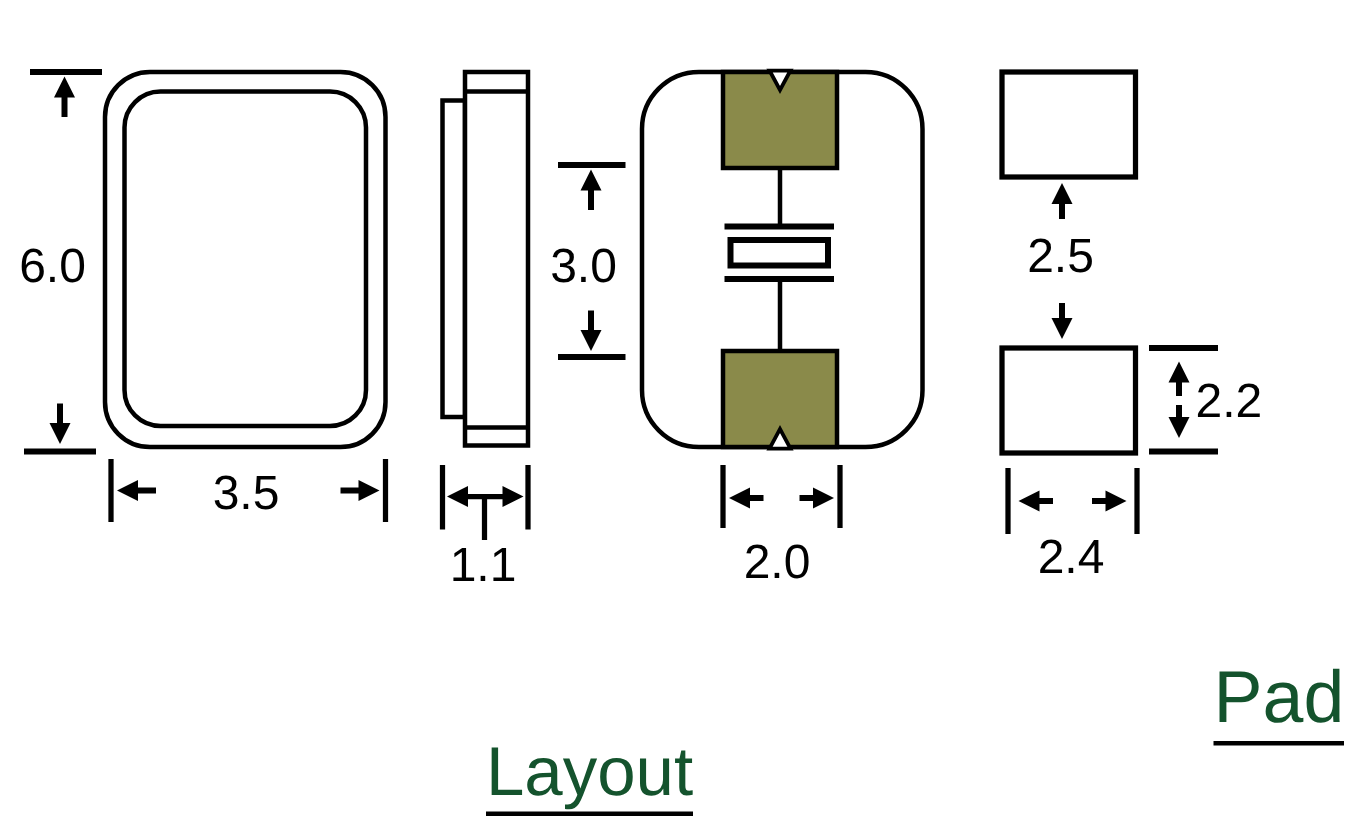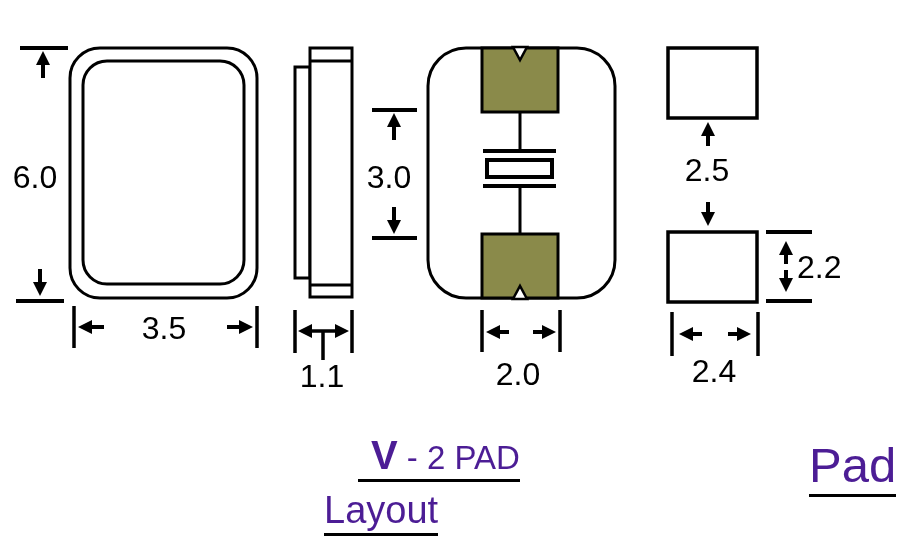--- a/index.html
+++ b/index.html
@@ -1,30 +1,30 @@
 <!DOCTYPE html>
 <html><head>
 <meta charset="utf-8">
 <style>
   html,body { margin:0; padding:0; background:#ffffff; }
   #stage {
     position:relative; width:899px; height:549px; background:#ffffff;
-    font-family:"Liberation Sans", sans-serif; color:#4c1d95; overflow:hidden;text-decoration:underline;
+    font-family:"Liberation Sans", sans-serif; color:#14532d; overflow:hidden;text-decoration:underline;
   }
   svg text {
     font-family:"Liberation Sans", sans-serif;
     font-size:32px; fill:#000;
   }
   .caption { position:absolute; line-height:1; white-space:nowrap; }
   .u { border-bottom:3px solid #000; display:inline-block; padding-bottom:4px; }
   #caption-series { left:358px; top:435px; font-size:33px; }
   #caption-series .u { padding-left:13px; }
   #caption-series .series-bold { font-weight:bold; font-size:40px; }
   #caption-pad { left:809px; top:441px; font-size:49px; }
-  #caption-layout { left:324px; top:491px; font-size:38px; }
+  #caption-layout { left:324px; top:491px; font-size:46px; }
 </style>
 </head>
 <body>
 
 <div id="stage">
 
   <svg width="899" height="549" viewBox="0 0 899 549">
 
     <g>
       <rect x="70" y="48" width="187" height="250" rx="30" fill="#ffffff" stroke="#000" stroke-width="3"></rect>
@@ -132,25 +132,20 @@
         <line x1="702" y1="334" x2="689" y2="334" stroke="#000" stroke-width="4"></line>
         <polygon points="679,334 693,327 693,341" fill="#000"></polygon>
         <line x1="728" y1="334" x2="741" y2="334" stroke="#000" stroke-width="4"></line>
         <polygon points="751,334 737,327 737,341" fill="#000"></polygon>
         <text x="714" y="382" text-anchor="middle">2.4</text>
       </g>
     </g>
   </svg>
 
   
-  <div class="caption" id="caption-series">
-    <span class="u">
-      <span class="series-bold">V</span><span> - 2 PAD</span>
-    </span>
-  </div>
 
   <div class="caption" id="caption-pad">
     <span class="u">Pad</span>
   </div>
 
   <div class="caption" id="caption-layout">
     <span class="u">Layout</span>
   </div>
 
 </div>

